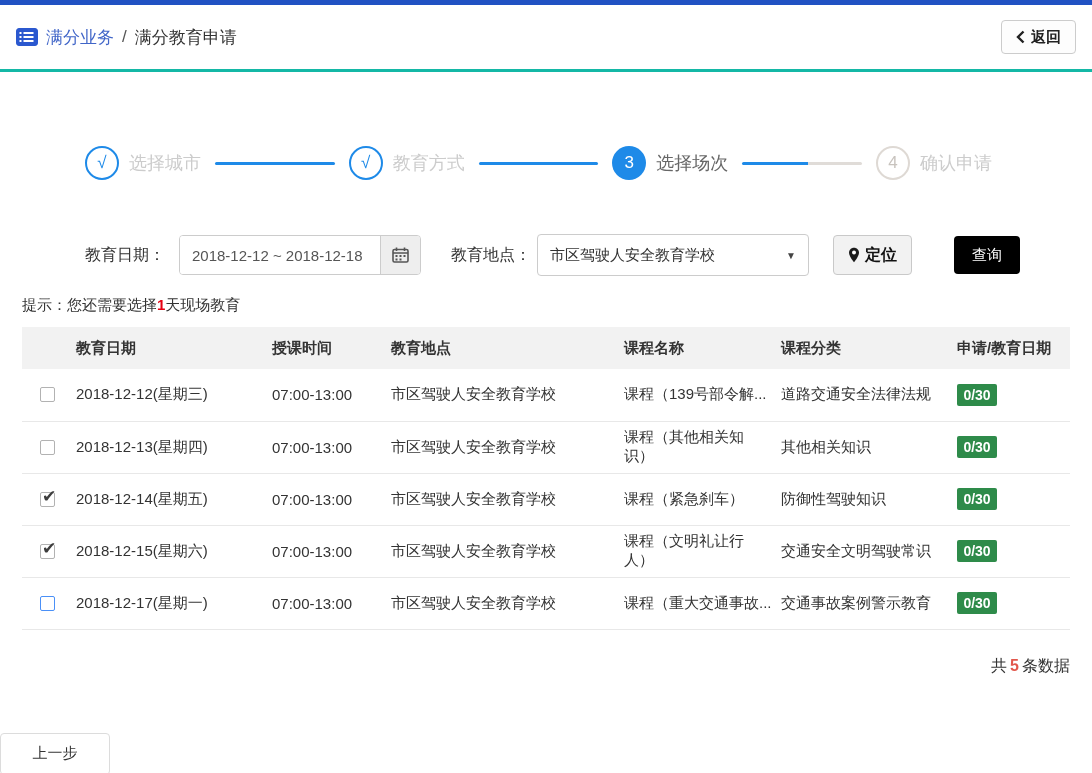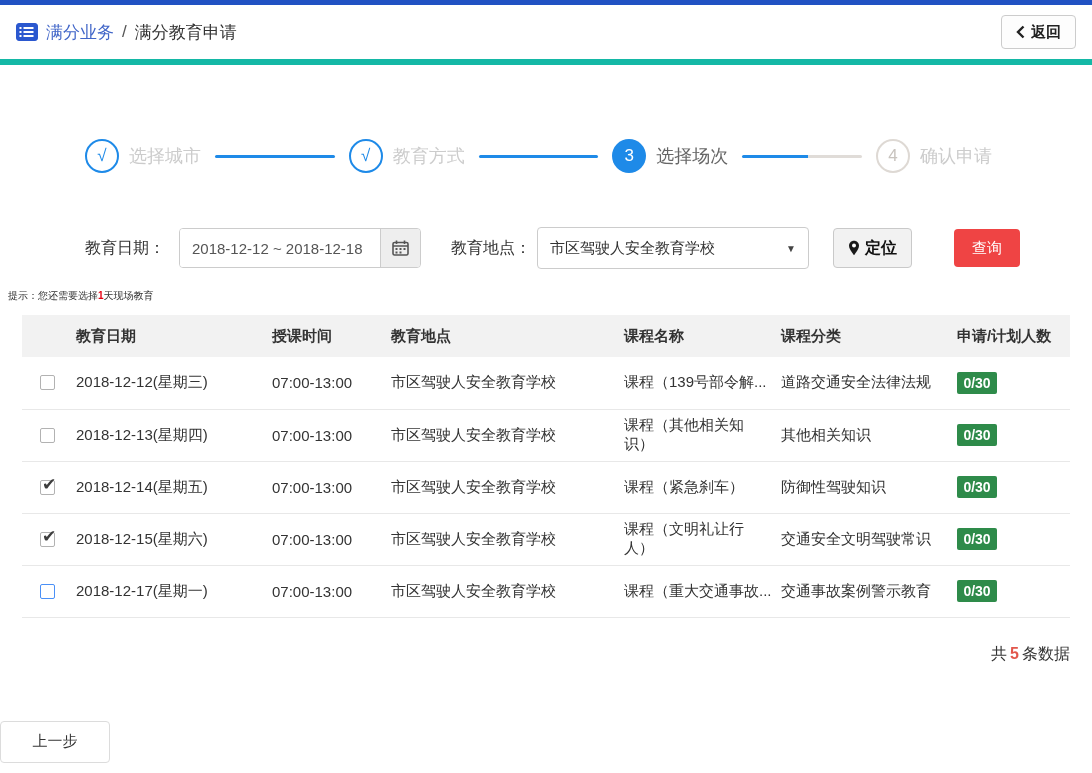--- a/index.html
+++ b/index.html
@@ -1,22 +1,22 @@
 <!DOCTYPE html>
 <html><head>
 <meta charset="utf-8">
 <style>
   * { margin:0; padding:0; box-sizing:border-box; }
   html,body { width:1092px; height:773px; overflow:hidden; background:#fff;
     font-family:"Liberation Sans","DejaVu Sans",sans-serif; color:#333; }
 
   
   .top-strip { height:5px; background:#2152c3; }
-  .page-header { height:60px; display:flex; align-items:center; justify-content:space-between;
-    padding:0 16px; border-bottom:6px solid #14b8a6; background:#fff; }
+  .page-header { height:67px; display:flex; align-items:center; justify-content:space-between;
+    padding:0 16px; border-bottom:3px solid #14b8a6; background:#fff; }
   .crumbs { display:flex; align-items:center; gap:8px; font-size:17px; }
   .crumbs .brand { color:#4065c8; }
   .crumbs .sep { color:#555; }
   .crumbs .page { color:#333;text-align:right; }
   .back-btn { display:flex; align-items:center; gap:6px; height:34px; padding:0 14px;
     background:#fdfdfd; border:1px solid #ccc; border-radius:4px; font-size:15px; color:#222;
     cursor:pointer; font-weight:600; }
 
   
   .stepper { display:flex; align-items:center; margin-top:74px; padding:0 100px 0 85px; }
@@ -43,25 +43,25 @@
   .cal-btn { width:40px; background:#eee; border:none; border-left:1px solid #ccc;
     display:flex; align-items:center; justify-content:center; cursor:pointer; }
   .loc-label { margin-left:30px; }
   .select-box { display:flex; align-items:center; justify-content:space-between; width:272px;
     height:42px; border:1px solid #ccc; border-radius:4px; margin-left:6px; padding:0 12px;
     font-size:15px; color:#333; cursor:pointer; background:#fff; }
   .caret { font-size:10px; color:#444; }
   .locate-btn { display:flex; align-items:center; gap:5px; margin-left:24px; height:40px;
     padding:0 14px; background:#f2f2f2; border:1px solid #c9c9c9; border-radius:4px;
     font-size:16px; font-weight:700; color:#111; cursor:pointer; }
-  .search-btn { margin-left:42px; width:66px; height:38px; background:#ef4444; border:none;
+  .search-btn { margin-left:42px; width:66px; height:38px; background:#000000; border:none;
     border-radius:4px; color:#fff; font-size:15px; cursor:pointer; font-family:inherit; }
 
   
-  .hint { margin-top:20px; padding-left:8px; font-size:10px; color:#333; }
+  .hint { margin-top:20px; padding-left:22px; font-size:15px; color:#333; }
   .hint b { color:#e60012; font-weight:700; }
 
   
   table { width:1048px; margin:12px 22px 0; border-collapse:collapse; table-layout:fixed; }
   thead th { background:#f2f2f2; height:42px; text-align:left; font-size:15px; font-weight:700;
     color:#333; padding:0 0 0 8px; }
   tbody td { height:52px; border-bottom:1px solid #e8e8e8; font-size:15px; color:#333;
     padding:0 0 0 8px; background:#fff; }
   .cb-cell { padding-left:18px !important; }
   .checkbox { width:15px; height:15px; border:1px solid #b2b2b2; border-radius:2px;
@@ -179,21 +179,21 @@
       <col>
   </colgroup>
   <thead>
     <tr>
       <th class="cb-cell"></th>
       <th>教育日期</th>
       <th>授课时间</th>
       <th>教育地点</th>
       <th>课程名称</th>
       <th>课程分类</th>
-      <th>申请/计划人数</th>
+      <th>申请/教育日期</th>
     </tr>
   </thead>
   <tbody>
     <tr>
       <td class="cb-cell">
           <div class="checkbox" data-state="unchecked"></div>
         </td>
       <td>2018-12-12(星期三)</td>
       <td>07:00-13:00</td>
       <td>市区驾驶人安全教育学校</td>

